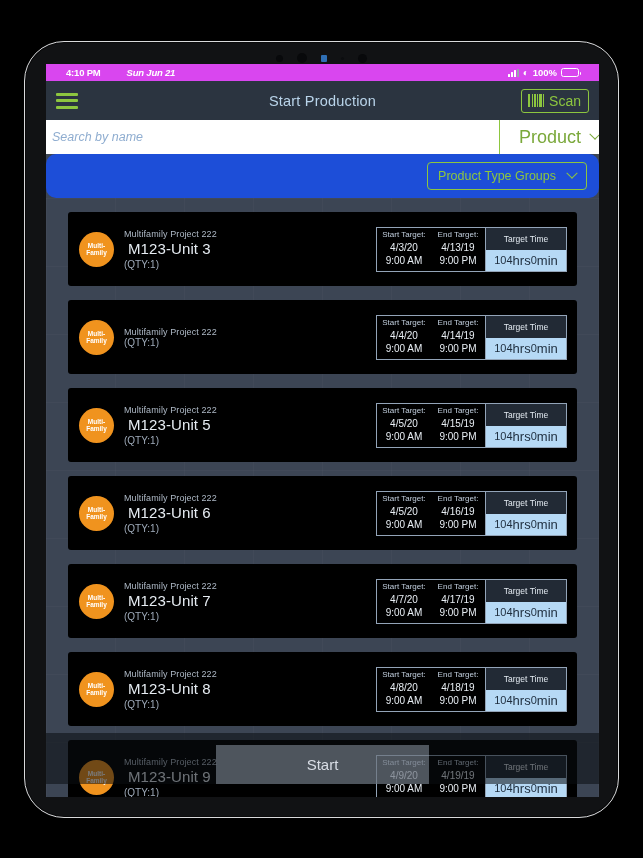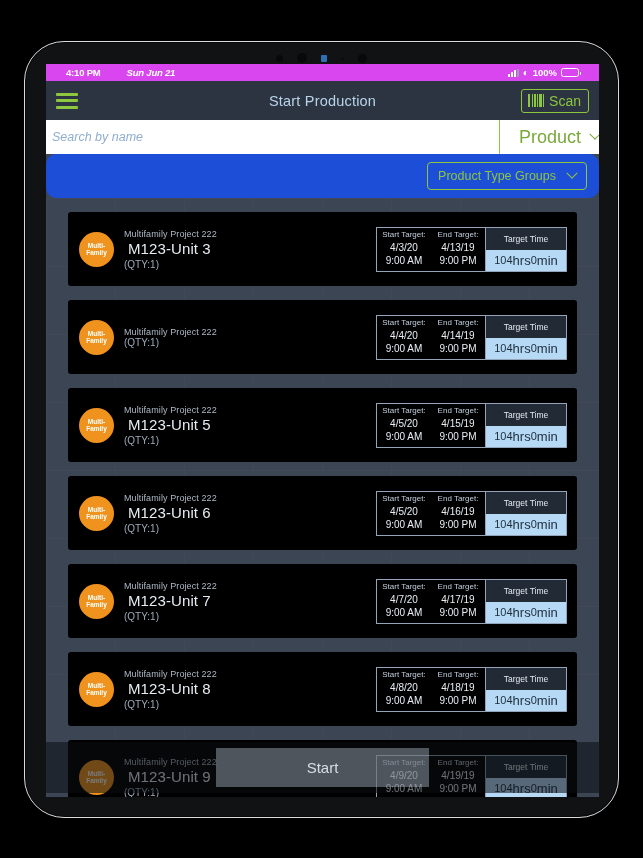--- a/index.html
+++ b/index.html
@@ -201,24 +201,24 @@
   .ttime .val {
     flex: 1; background: #b6d9f5; color: #1d2c3c;
     display: flex; align-items: center; justify-content: center;
     font-size: 11px;
   }
   .ttime .val small { font-size: 13px; }
 
   
   #startbar {
     position: absolute;
-    left: 0; right: 0; bottom: 4px;
+    left: 0; right: 0; bottom: 13px;
     height: 51px;
     background: rgba(10,12,16,.55);
-    display: flex; align-items: center; justify-content: center;
+    display: flex; align-items: flex-end; justify-content: center;
     pointer-events: none;
   }
   #startbtn {
     width: 213px; height: 39px;
     background: rgba(182,193,210,.42);
     color: #d9dee6; font-size: 15px;
     display: flex; align-items: center; justify-content: center;
     pointer-events: auto; cursor: pointer;
     border: 0;
     font-family: "Liberation Sans", sans-serif;

